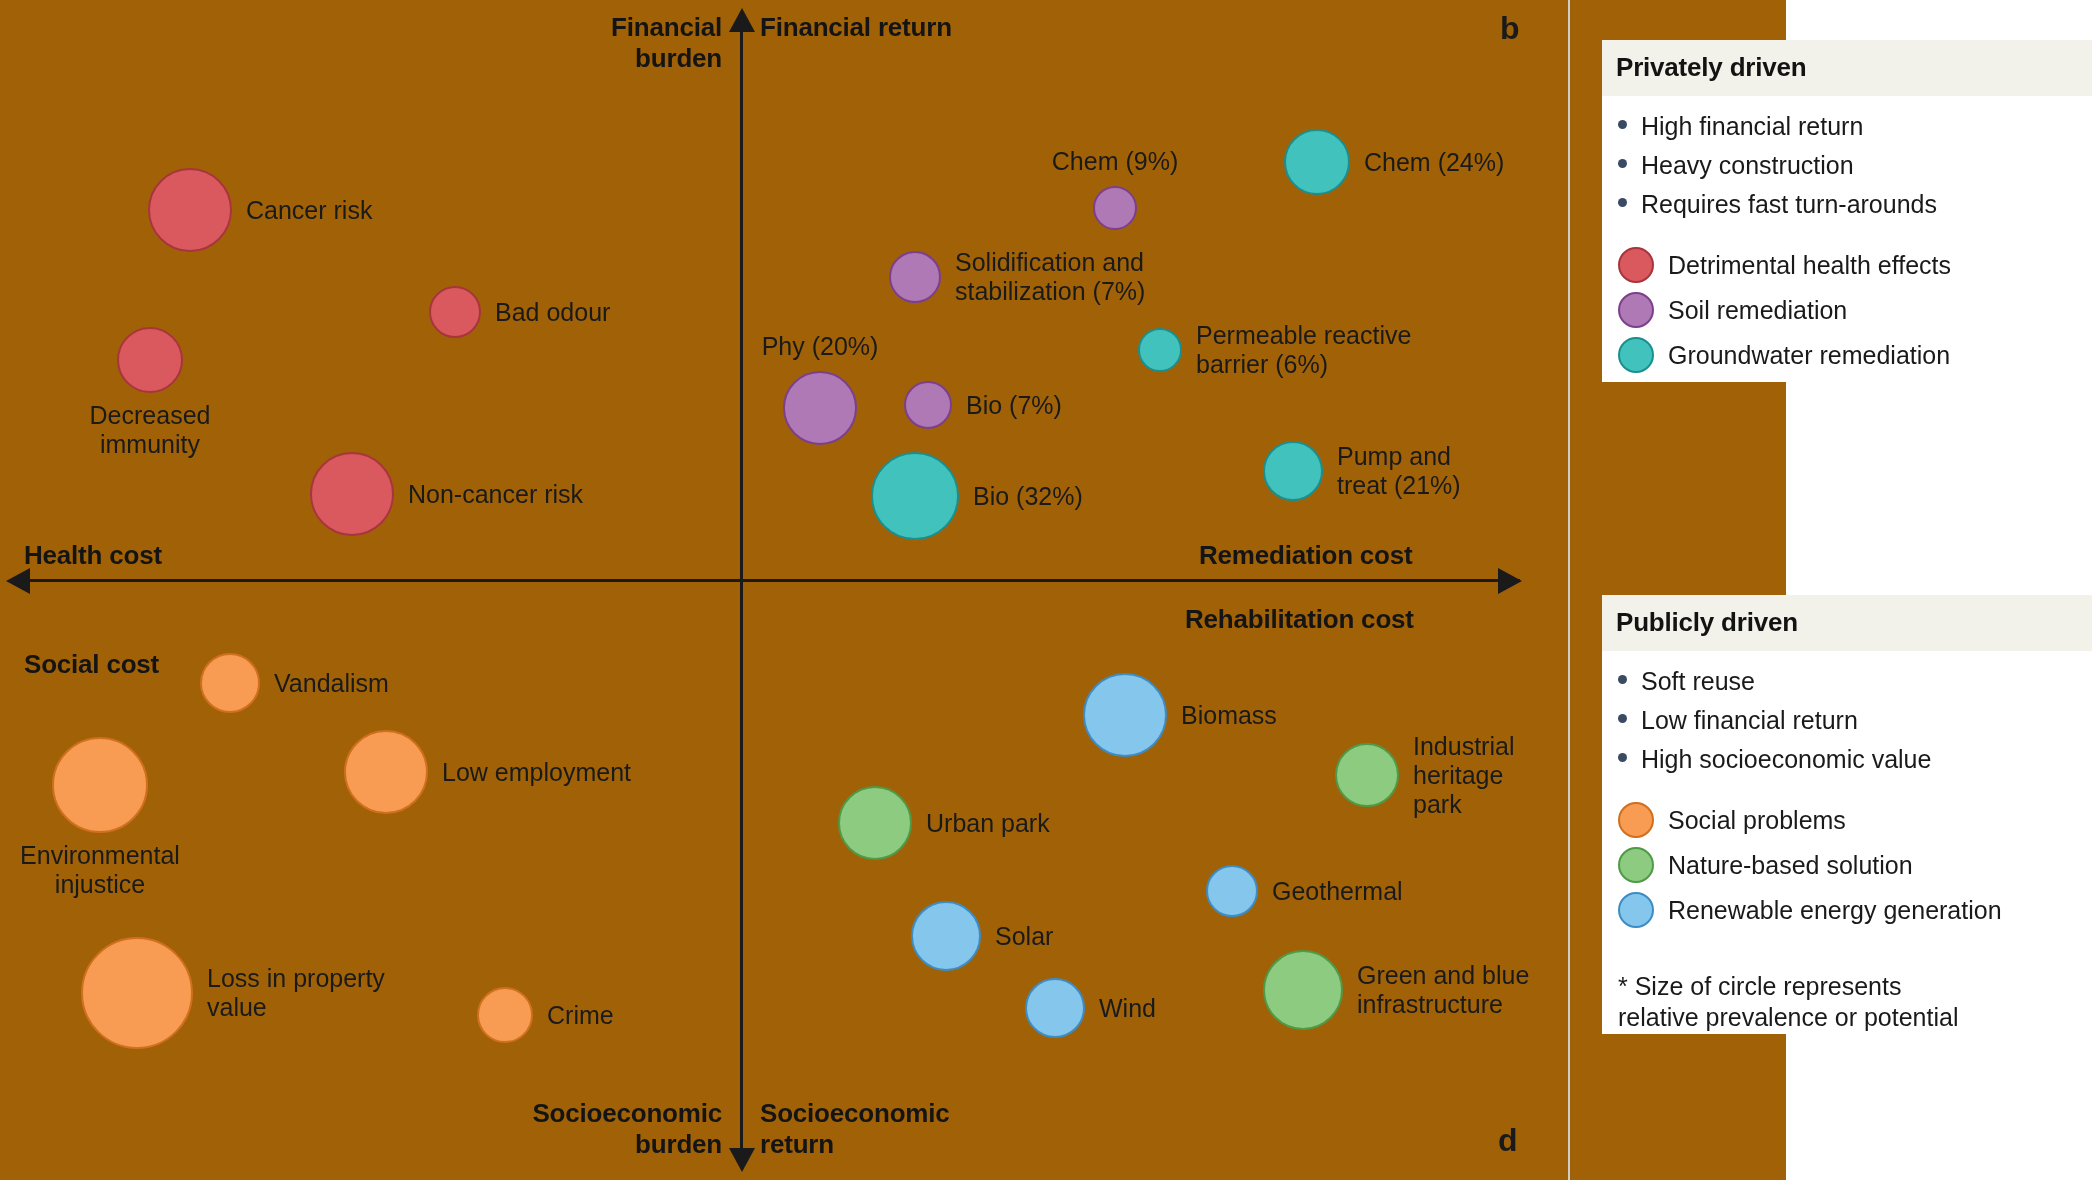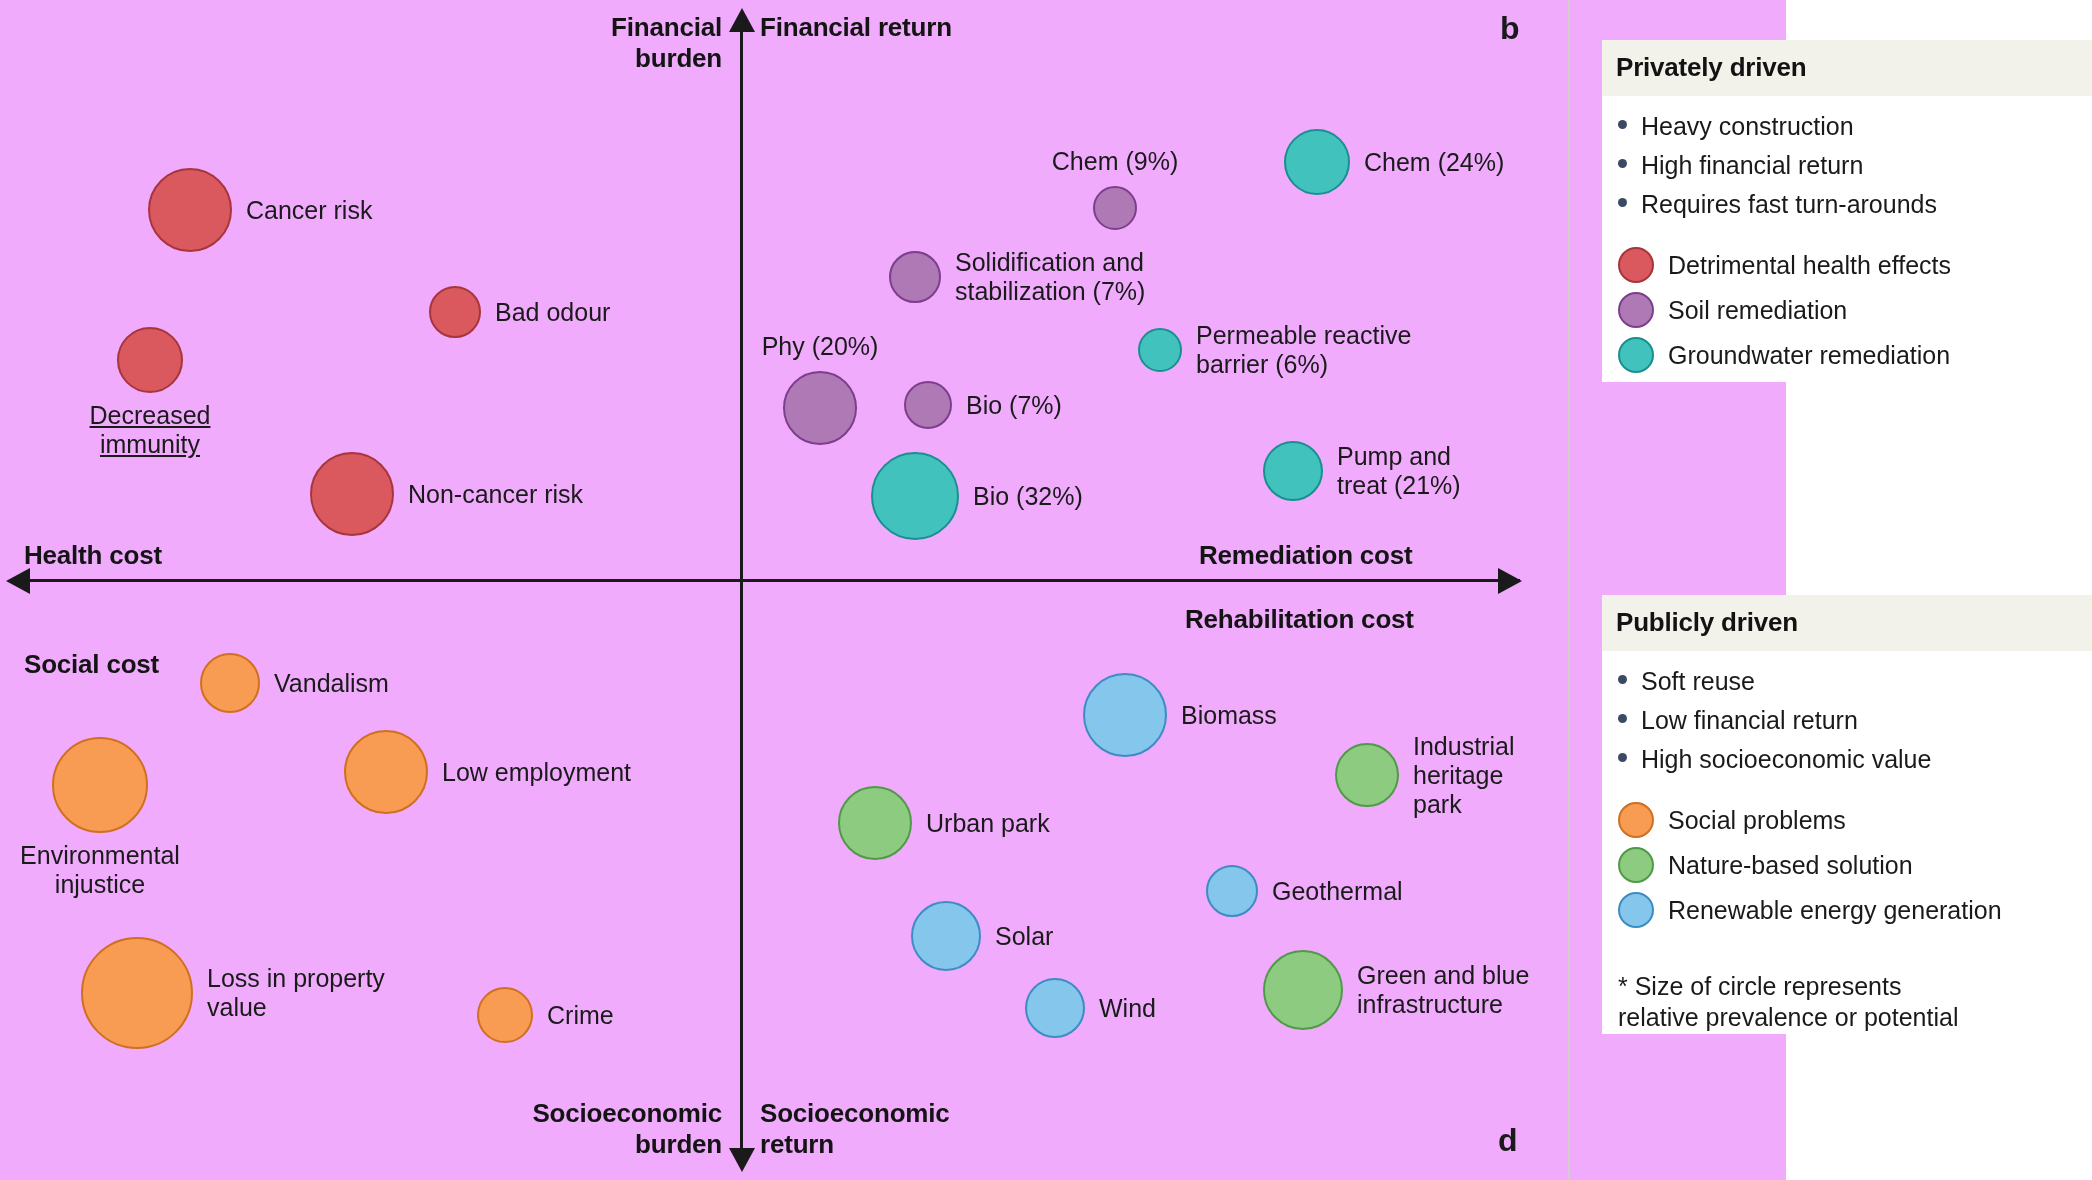--- a/index.html
+++ b/index.html
@@ -8,21 +8,21 @@
     background: #ffffff;
     font-family: "Liberation Sans", sans-serif;
     overflow: hidden;
   }
   #root { position: relative; width: 2092px; height: 1180px; }
 
   
   #plot {
     position: absolute; left: 0; top: 0;
     width: 1786px; height: 1180px;
-    background: #f0abfc;
+    background: #a16207;
   }
   #plot-border-right {
     position: absolute; left: 1568px; top: 0;
     width: 2px; height: 1180px; background: #cfcfca;
   }
 
   
   .axis-line { position: absolute; background: #1a1a1a; }
   #x-axis { left: 22px; top: 579px; width: 1498px; height: 3px; }
   #y-axis { left: 740px; top: 28px; width: 3px; height: 1132px; }
@@ -171,21 +171,21 @@
 
     <div class="panel-letter" id="letter-b">b</div>
     <div class="panel-letter" id="letter-d">d</div>
 
     <div id="bubble-layer">
         <div class="bubble" style="left: 190px; top: 210px; width: 84px; height: 84px; background: rgb(217, 89, 94); border-color: rgb(168, 53, 60);"></div>
         <div class="bubble-label bl-left" style="left: 246px; top: 210px;">Cancer risk</div>
         <div class="bubble" style="left: 455px; top: 312px; width: 52px; height: 52px; background: rgb(217, 89, 94); border-color: rgb(168, 53, 60);"></div>
         <div class="bubble-label bl-left" style="left: 495px; top: 312px;">Bad odour</div>
         <div class="bubble" style="left: 150px; top: 360px; width: 66px; height: 66px; background: rgb(217, 89, 94); border-color: rgb(168, 53, 60);"></div>
-        <div class="bubble-label bl-below" style="left: 150px; top: 401px; text-decoration: underline;">Decreased
+        <div class="bubble-label bl-below" style="left: 150px; top: 401px;">Decreased
 immunity</div>
         <div class="bubble" style="left: 352px; top: 494px; width: 84px; height: 84px; background: rgb(217, 89, 94); border-color: rgb(168, 53, 60);"></div>
         <div class="bubble-label bl-left" style="left: 408px; top: 494px;">Non-cancer risk</div>
         <div class="bubble" style="left: 1115px; top: 208px; width: 44px; height: 44px; background: rgb(174, 121, 181); border-color: rgb(125, 63, 140);"></div>
         <div class="bubble-label bl-above" style="left: 1115px; top: 176px;">Chem (9%)</div>
         <div class="bubble" style="left: 915px; top: 277px; width: 52px; height: 52px; background: rgb(174, 121, 181); border-color: rgb(125, 63, 140);"></div>
         <div class="bubble-label bl-left" style="left: 955px; top: 277px;">Solidification and
 stabilization (7%)</div>
         <div class="bubble" style="left: 820px; top: 408px; width: 74px; height: 74px; background: rgb(174, 121, 181); border-color: rgb(125, 63, 140);"></div>
         <div class="bubble-label bl-above" style="left: 820px; top: 361px;">Phy (20%)</div>
@@ -233,25 +233,25 @@
       </div>
   </div>
 
   <div id="plot-border-right"></div>
 
   <div class="legend" id="legend-private">
     <div class="legend-header">Privately driven</div>
     <div class="legend-bullets" id="private-bullets">
         <div class="legend-bullet">
           <span class="bullet-dot"></span>
+          <span>High financial return</span>
+        </div>
+        <div class="legend-bullet">
+          <span class="bullet-dot"></span>
           <span>Heavy construction</span>
-        </div>
-        <div class="legend-bullet">
-          <span class="bullet-dot"></span>
-          <span>High financial return</span>
         </div>
         <div class="legend-bullet">
           <span class="bullet-dot"></span>
           <span>Requires fast turn-arounds</span>
         </div>
       </div>
     <div class="legend-swatches" id="private-swatches">
         <div class="legend-swatch-row">
           <span class="swatch" style="background: rgb(217, 89, 94); border-color: rgb(168, 53, 60);"></span>
           <span class="swatch-label">Detrimental health effects</span>

